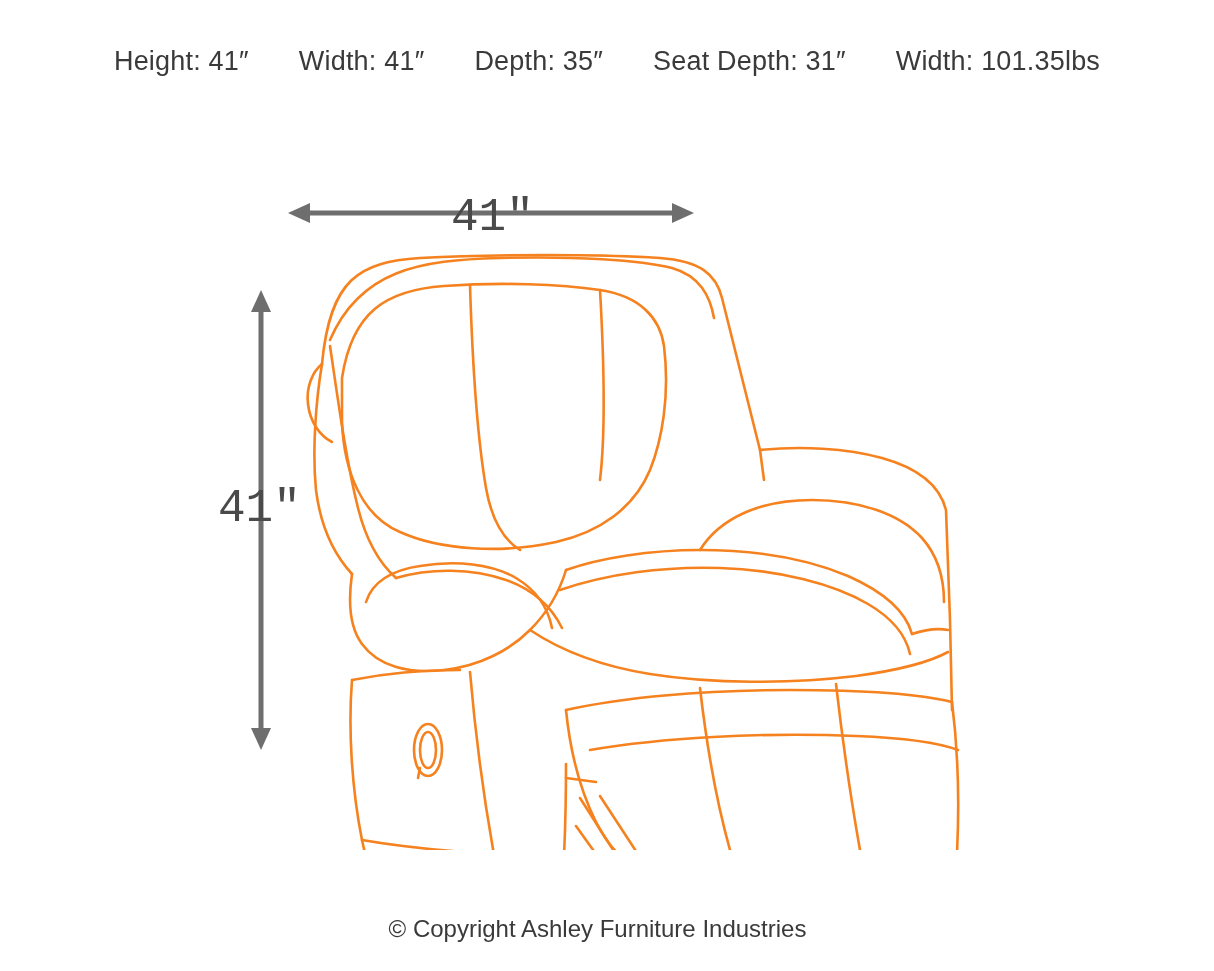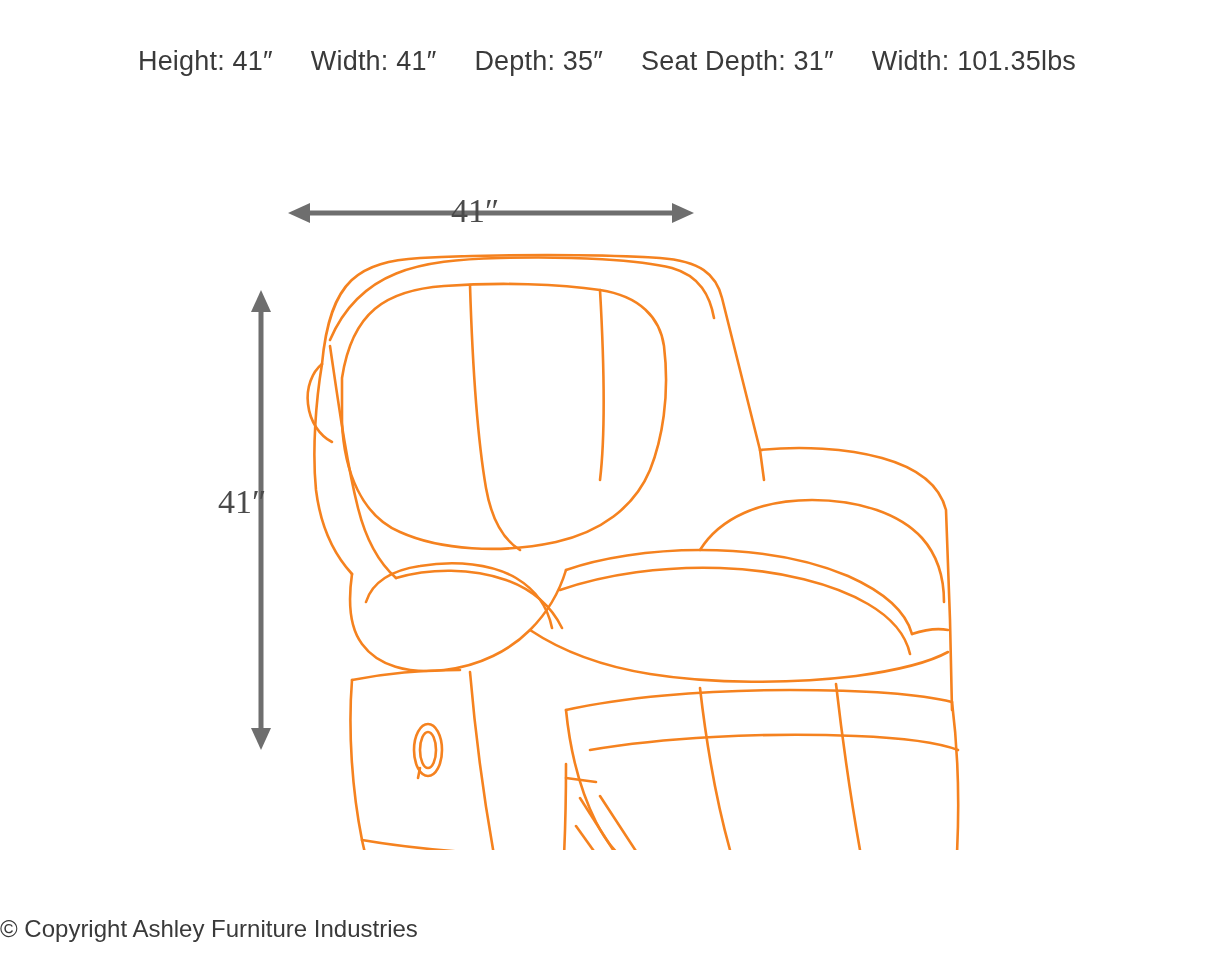--- a/index.html
+++ b/index.html
@@ -22,21 +22,21 @@
   }
   
   .specs {
     position: absolute;
     top: 46px;
     left: 0;
     width: 1214px;
     display: flex;
     justify-content: center;
     align-items: baseline;
-    gap: 38px;
+    gap: 50px;
     font-size: 27px;
     color: #3a3a3a;
     letter-spacing: 0.2px;
     white-space: nowrap;
   }
   .spec-item {
     display: inline-block;
   }
   
   .diagram {
@@ -44,38 +44,39 @@
     top: 150px;
     left: 0;
     width: 1214px;
     height: 700px;
   }
   .diagram svg {
     display: block;
   }
   .dim-label {
     position: absolute;
-    font-size: 34px;
+    font-size: 46px;
     color: #4a4a4a;
-    font-family: Liberation Serif, serif;
+    font-family: Liberation Mono, monospace;
   }
   .dim-label.width {
     top: 42px;
     left: 451px;
   }
   .dim-label.height {
     top: 333px;
     left: 218px;
   }
   
   .footer {
     position: absolute;
     bottom: 28px;
     left: 0;
     width: 1195px;
+    text-align: center;
     font-size: 24px;
     color: #3a3a3a;
   }
 </style>
 </head>
 <body>
 
 <div class="page">
 
   <div class="specs">

